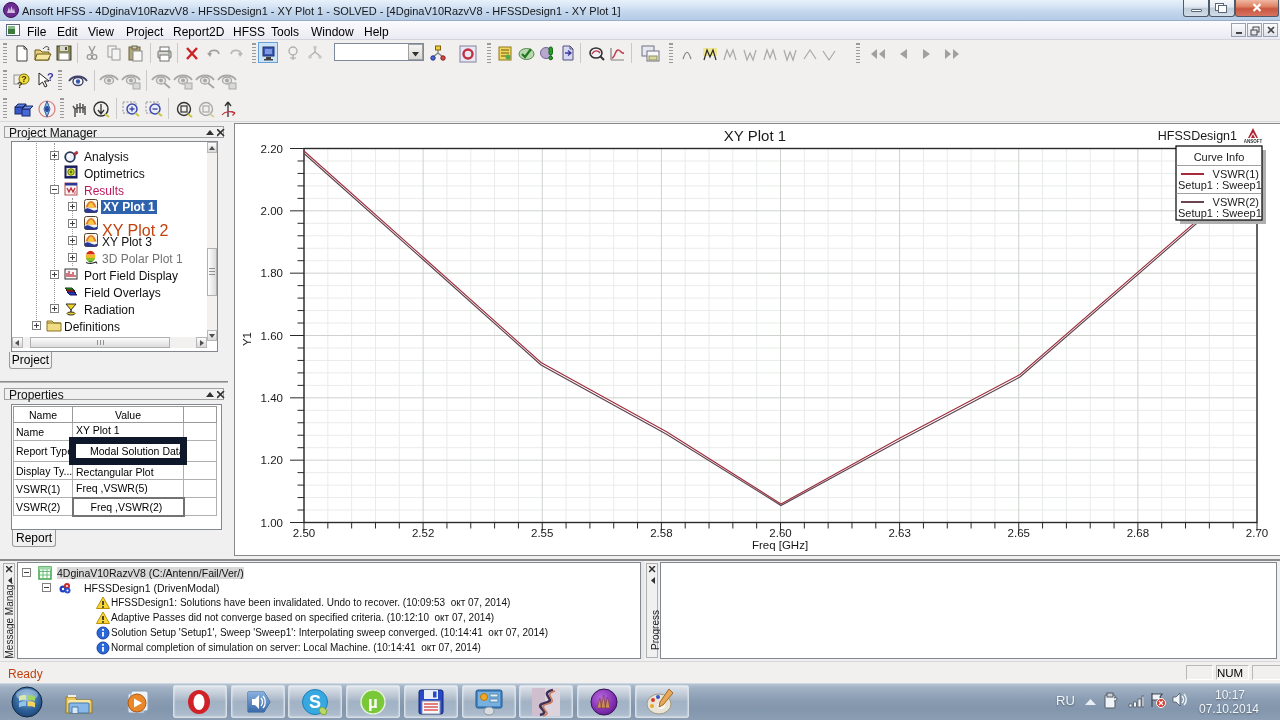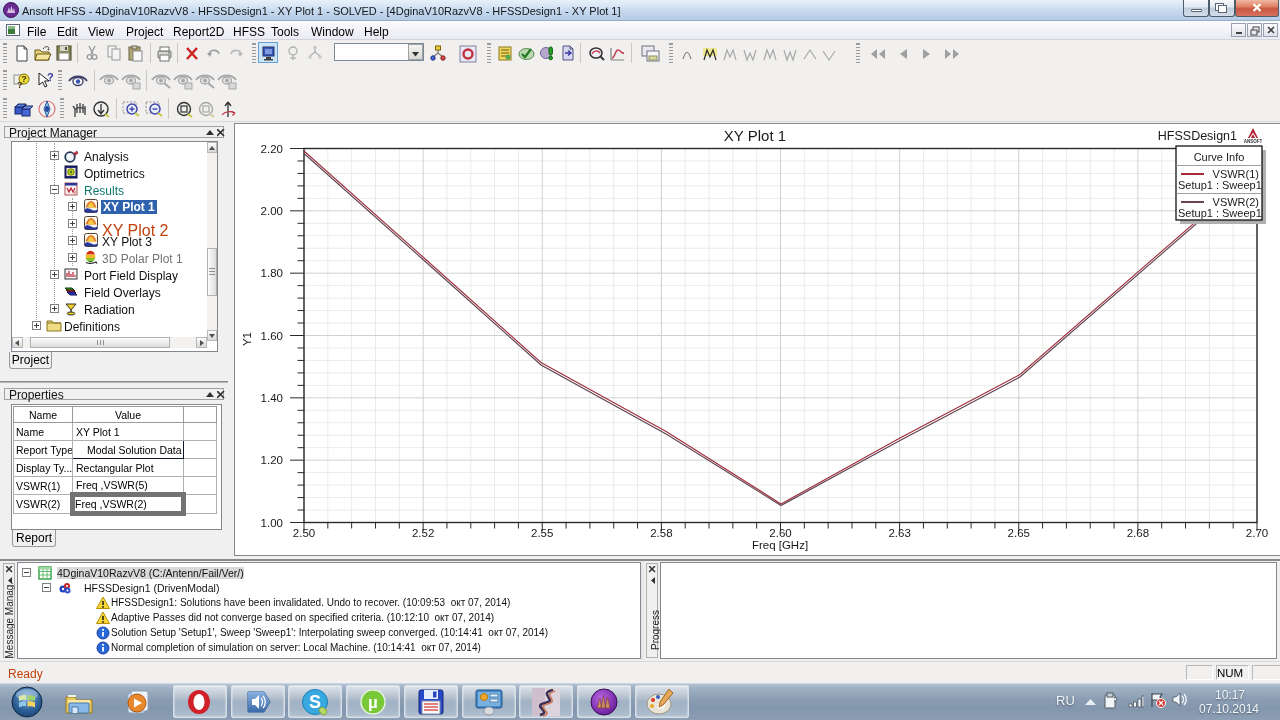--- a/index.html
+++ b/index.html
@@ -376,21 +376,21 @@
 <svg class="abs" style="left:50px;top:185px" width="9" height="9" viewBox="0 0 9 9">
     <rect x="0.5" y="0.5" width="8" height="8" fill="#fff" stroke="#808080"></rect>
     <path d="M2 4.5 L7 4.5" stroke="#404040"></path>
   </svg>
 <svg class="abs" style="left:64px;top:182px" width="16" height="15" viewBox="0 0 16 15">
     <rect x="1" y="1" width="12" height="12" fill="#fdf5f5" stroke="#b05050"></rect>
     <rect x="1" y="1" width="12" height="2.5" fill="#283898"></rect>
     <path d="M3 6 L5 10 L7 6 L9 10 L11 6" fill="none" stroke="#c03040" stroke-width="1.3"></path>
     <text x="9.5" y="12" font-size="5" fill="#c03040">v</text>
   </svg>
-<div class="abs tl" style="left:84px;top:184px;font-size:12px;color:#0f766e">Results</div>
+<div class="abs tl" style="left:84px;top:184px;font-size:12px;color:#be185d">Results</div>
 <svg class="abs" style="left:68px;top:202px" width="9" height="9" viewBox="0 0 9 9">
     <rect x="0.5" y="0.5" width="8" height="8" fill="#fff" stroke="#808080"></rect>
     <path d="M2 4.5 L7 4.5 M4.5 2 L4.5 7" stroke="#404040"></path>
   </svg>
 <svg class="abs" style="left:84px;top:199px" width="16" height="15" viewBox="0 0 16 15">
     <rect x="0.5" y="0.5" width="13" height="13" rx="2" fill="#fdf8ee" stroke="#504030"></rect>
     <path d="M1.5 8.5 C3 4 5 2 7 2 C9 2 11 4 12.5 8.5 Z" fill="#e07828"></path>
     <path d="M3.5 8.5 C4.5 5 6 3.5 7 3.5 C8 3.5 9.5 5 10.5 8.5 Z" fill="#f8c840"></path>
     <path d="M0.5 10 Q3.5 7.5 7 10 T13.5 10 L13.5 12 Q13.5 13.5 12 13.5 L2 13.5 Q0.5 13.5 0.5 12 Z" fill="#283898"></path>
     <path d="M0.5 10 Q3.5 7.5 7 10 T13.5 10" fill="none" stroke="#e8eef8" stroke-width="0.8"></path>
@@ -496,36 +496,36 @@
           <td style="border:1px solid #9a9a9a;text-align:center">Value</td>
           <td style="border:1px solid #9a9a9a"></td>
         </tr>
         <tr style="height:18px">
           <td style="border:1px solid #b0b0b0;padding-left:2px;white-space:nowrap;overflow:hidden">Name</td>
           <td style="border:1px solid #b0b0b0;padding-left:3px;white-space:nowrap;overflow:hidden">XY Plot 1</td>
           <td style="border:1px solid #b0b0b0"></td>
         </tr>
         <tr style="height:18px">
           <td style="border:1px solid #b0b0b0;padding-left:2px;white-space:nowrap;overflow:hidden">Report Type</td>
-          <td style="border:1px solid #0f172a;padding-left:14px;white-space:nowrap;overflow:hidden">Modal Solution Data</td>
+          <td style="border:7px solid #0f172a;padding-left:14px;white-space:nowrap;overflow:hidden">Modal Solution Data</td>
           <td style="border:1px solid #b0b0b0"></td>
         </tr>
         <tr style="height:18px">
           <td style="border:1px solid #b0b0b0;padding-left:2px;white-space:nowrap;overflow:hidden">Display Ty...</td>
           <td style="border:1px solid #b0b0b0;padding-left:3px;white-space:nowrap;overflow:hidden">Rectangular Plot</td>
           <td style="border:1px solid #b0b0b0"></td>
         </tr>
         <tr style="height:18px">
           <td style="border:1px solid #b0b0b0;padding-left:2px;white-space:nowrap;overflow:hidden">VSWR(1)</td>
           <td style="border:1px solid #b0b0b0;padding-left:3px;white-space:nowrap;overflow:hidden">Freq ,VSWR(5)</td>
           <td style="border:1px solid #b0b0b0"></td>
         </tr>
         <tr style="height:18px">
           <td style="border:1px solid #b0b0b0;padding-left:2px;white-space:nowrap;overflow:hidden">VSWR(2)</td>
-          <td style="border:5px solid #737373;padding-left:0;white-space:nowrap;overflow:hidden">Freq ,VSWR(2)</td>
+          <td style="border:2px solid #737373;padding-left:17px;white-space:nowrap;overflow:hidden">Freq ,VSWR(2)</td>
           <td style="border:1px solid #b0b0b0"></td>
         </tr>
       </tbody>
     </table>
   </div>
 <div class="abs tab" style="left:12px;top:530px;width:44px;height:17px;line-height:16px">Report</div>
 <div class="abs" style="left:228px;top:122px;width:1052px;height:438px;background:#f0f0f0"></div>
 <div class="abs" style="left:234px;top:123px;width:1046px;height:433px;border:1px solid #888;border-right:none;background:#fff"></div>
 <svg class="abs" style="left:237px;top:124px" width="1043" height="430" viewBox="0 0 1043 430">
     <rect x="0" y="0" width="1043" height="430" fill="#fff"></rect>

